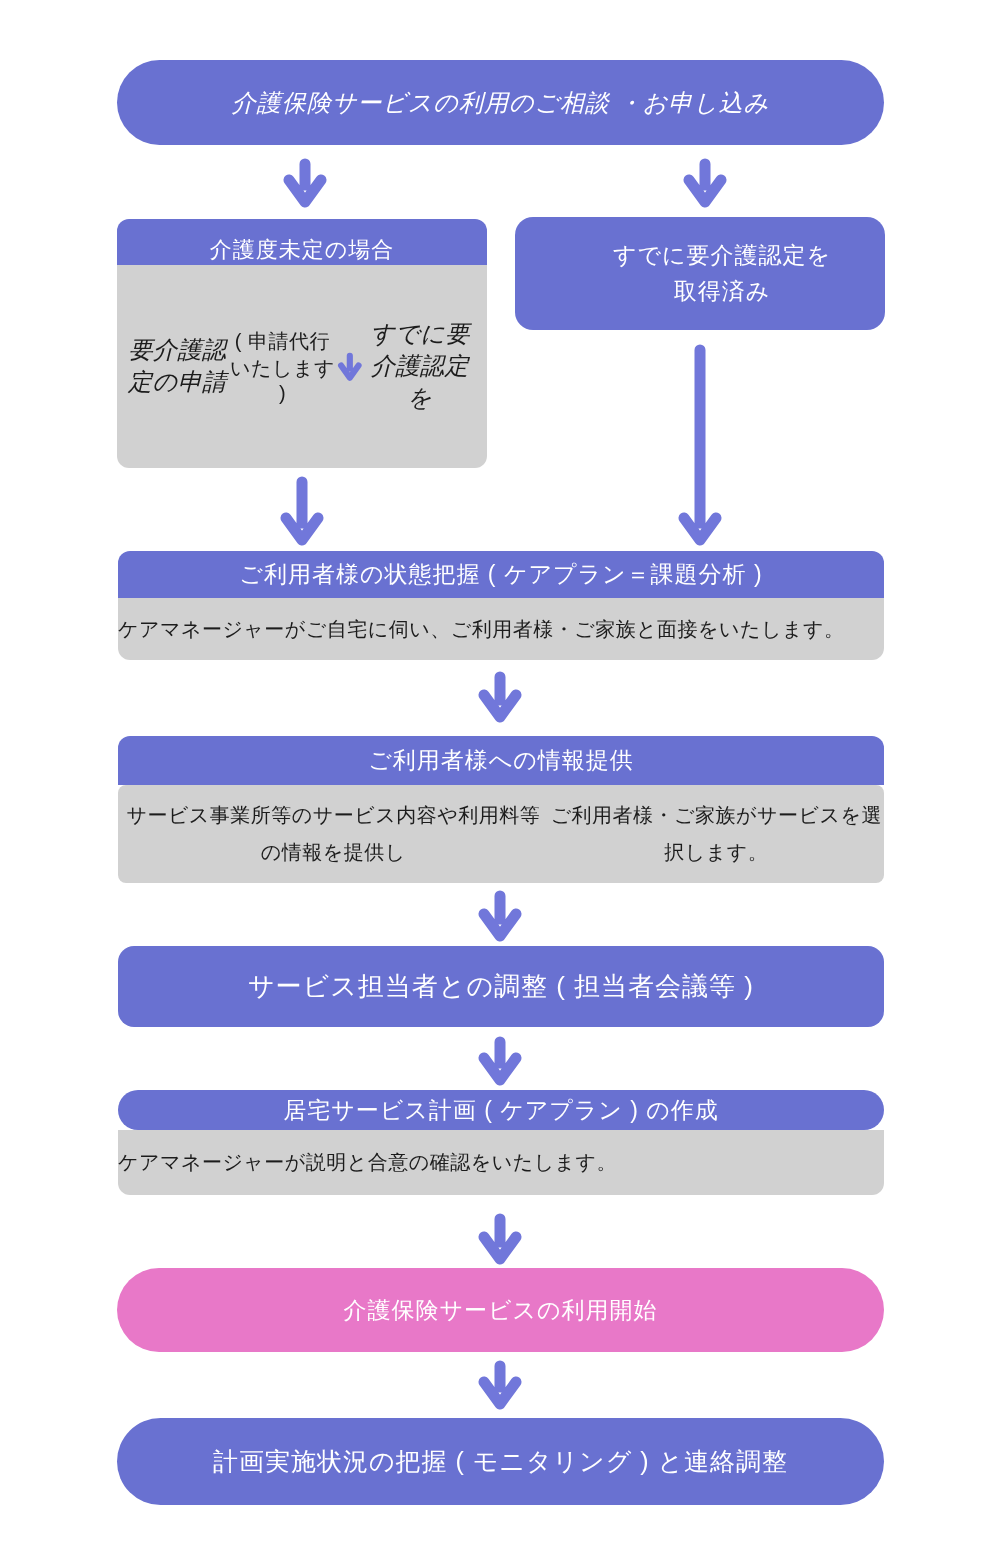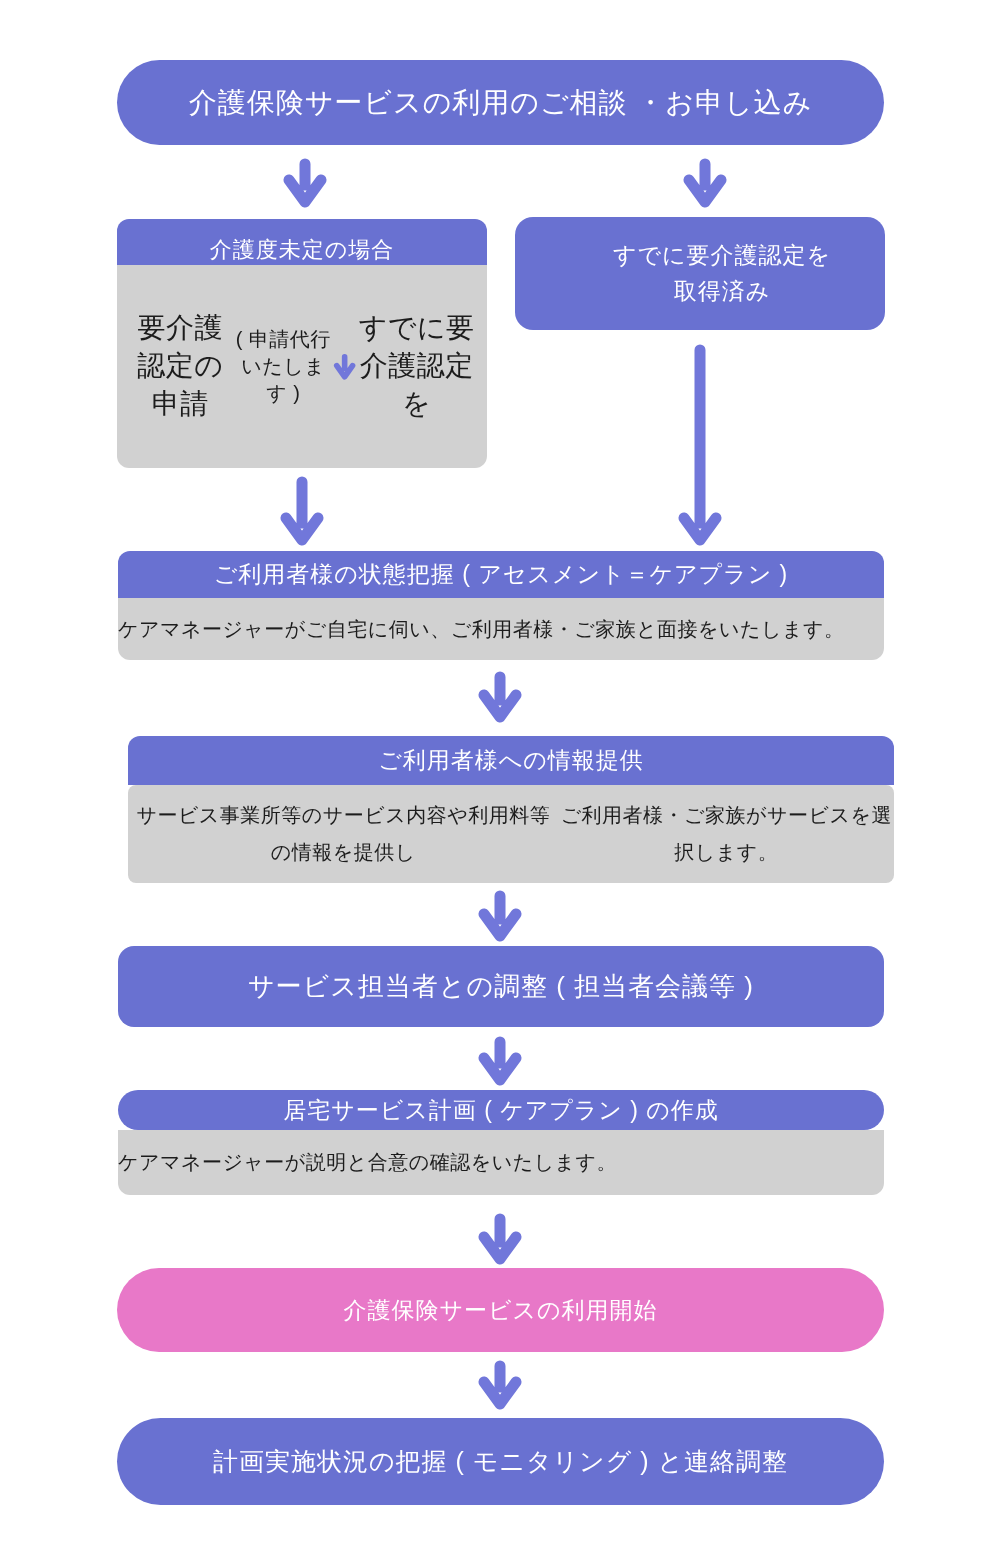--- a/index.html
+++ b/index.html
@@ -48,21 +48,21 @@
     display:flex;
     align-items:center;
     justify-content:space-between;
     text-align:center;
     border-radius:0 0 12px 12px;
     letter-spacing:0.5px;
   }
   .arrow{color:var(--arrow);display:block;}
   .fs25{font-size:25px;}
   .fs26{font-size:26px;}
-  .fs24{font-size:28px;}
+  .fs24{font-size:24px;font-style:italic;}
   .fs23{font-size:23px;}
   .fs22{font-size:22px;align-items:flex-end;}
   .fs20{font-size:20px;}
   .lh16{line-height:1.55;padding-left:44px;}
   .lh18{line-height:1.85;border-radius:8px;}
 </style>
 </head>
 <body>
 
 <div class="canvas">
@@ -100,32 +100,32 @@
   <svg class="abs arrow" style="left:279px;top:476px;" width="46" height="70" viewBox="0 0 46 70">
     <path d="M23 6 V47 M7 42 L23 64 L39 42" fill="none" stroke="currentColor" stroke-width="11" stroke-linecap="round" stroke-linejoin="round"></path>
   </svg>
 
   <svg class="abs arrow" style="left:677px;top:344px;" width="46" height="202" viewBox="0 0 46 202">
     <path d="M23 6 V179 M7 174 L23 196 L39 174" fill="none" stroke="currentColor" stroke-width="11" stroke-linecap="round" stroke-linejoin="round"></path>
   </svg>
 
   <div class="abs" style="left:118px;top:551px;width:766px;height:109px;">
     <div class="node-header fs23" style="height:47px;">
-      <span>ご利用者様の状態把握 ( アセスメント＝ケアプラン )</span>
+      <span>ご利用者様の状態把握 ( ケアプラン＝課題分析 )</span>
     </div>
     <div class="node-body fs20" style="height:62px;">
       <span>ケアマネージャーがご自宅に伺い、ご利用者様・ご家族と面接をいたします。</span>
     </div>
   </div>
 
   <svg class="abs arrow" style="left:477px;top:671px;" width="46" height="52" viewBox="0 0 46 52">
     <path d="M23 6 V29 M7 24 L23 46 L39 24" fill="none" stroke="currentColor" stroke-width="11" stroke-linecap="round" stroke-linejoin="round"></path>
   </svg>
 
-  <div class="abs" style="left:118px;top:736px;width:766px;height:147px;margin-left:10px;">
+  <div class="abs" style="left:118px;top:736px;width:766px;height:147px;">
     <div class="node-header fs23" style="height:49px;">
       <span>ご利用者様への情報提供</span>
     </div>
     <div class="node-body fs20 lh18" style="height:98px;">
       <span>サービス事業所等のサービス内容や利用料等の情報を提供し</span>
       <span>ご利用者様・ご家族がサービスを選択します。</span>
     </div>
   </div>
 
   <svg class="abs arrow" style="left:477px;top:890px;" width="46" height="52" viewBox="0 0 46 52">

